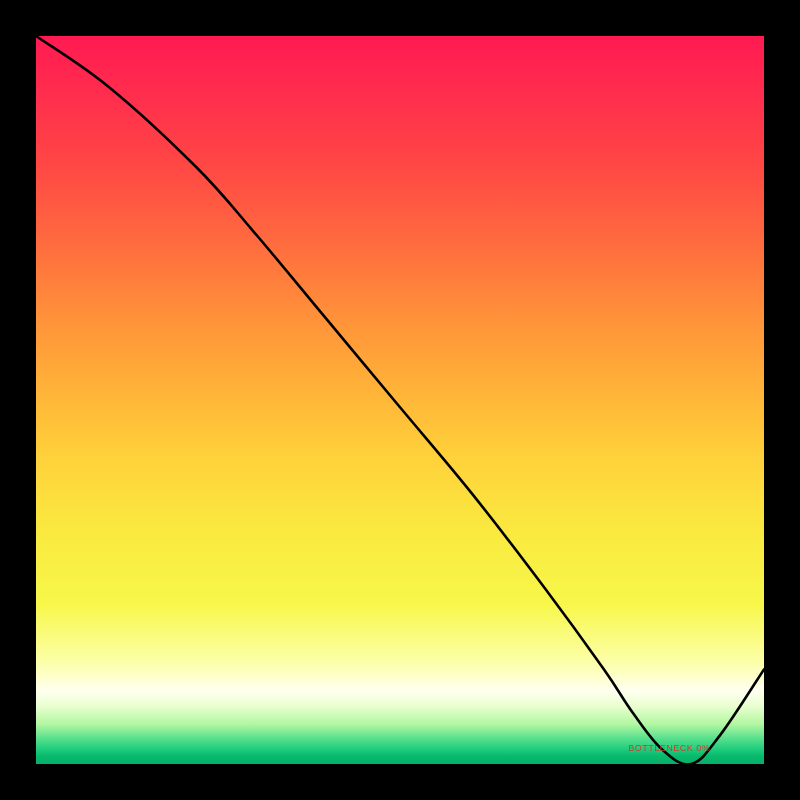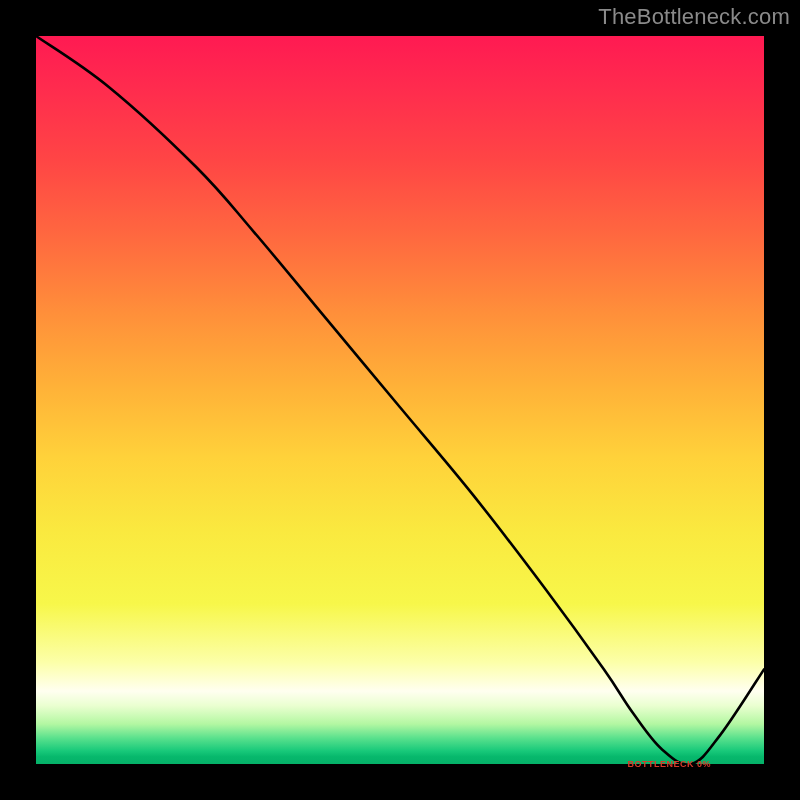--- a/index.html
+++ b/index.html
@@ -65,33 +65,31 @@
     fill: none;
     stroke: #000000;
     stroke-width: 2.6;
     stroke-linecap: round;
     stroke-linejoin: round;
   }
   .min-label {
     position: absolute;
     color: #d73a2a;
     font-size: 9px;
-    font-weight: 700;
+    font-weight: 400;
     letter-spacing: 0.5px;
     white-space: nowrap;
     transform: translate(-50%, 0);
-    margin-top: 16px;
   }
 </style>
 </head>
 <body>
 
 <div class="stage">
 
-  <div class="attribution">TheBottleneck.com</div>
 
   <div class="plot-area">
     <svg viewBox="0 0 728 728" preserveAspectRatio="none">
       <path id="curve-path" class="curve" d="M 0 0 C 13.104 9.172799999999986, 43.971199999999996 27.37279999999991, 72.8 50.95999999999992 C 101.6288 74.54719999999993, 133.952 104.83200000000005, 160.16 131.04000000000008 C 186.368 157.2480000000001, 194.8128 169.04160000000007, 218.4 196.56000000000006 C 241.9872 224.07840000000004, 264.99199999999996 252.4704, 291.2 283.92 C 317.408 315.3696, 337.792 339.83040000000005, 364 371.28000000000003 C 390.208 402.7296, 410.59200000000004 425.88, 436.8 458.64 C 463.008 491.4, 486.01279999999997 521.8303999999999, 509.59999999999997 553.28 C 533.1872 584.7296, 552.1152000000001 611.0832, 567.84 633.36 C 583.5648 655.6368, 586.4767999999999 662.6256, 596.9599999999999 677.04 C 607.4431999999999 691.4544, 615.5968 704.2672, 626.08 713.44 C 636.5632 722.6128000000001, 644.7168 730.6208, 655.2 728 C 665.6832 725.3792, 671.2159999999999 715.9152, 684.3199999999999 698.88 C 697.424 681.8448, 720.1376 645.1536, 728 633.36"></path>
     </svg>
     <div id="min-label" class="min-label" style="left: 633.36px; top: 707.08px;">BOTTLENECK 0%</div>
   </div>
 
 </div>
 

